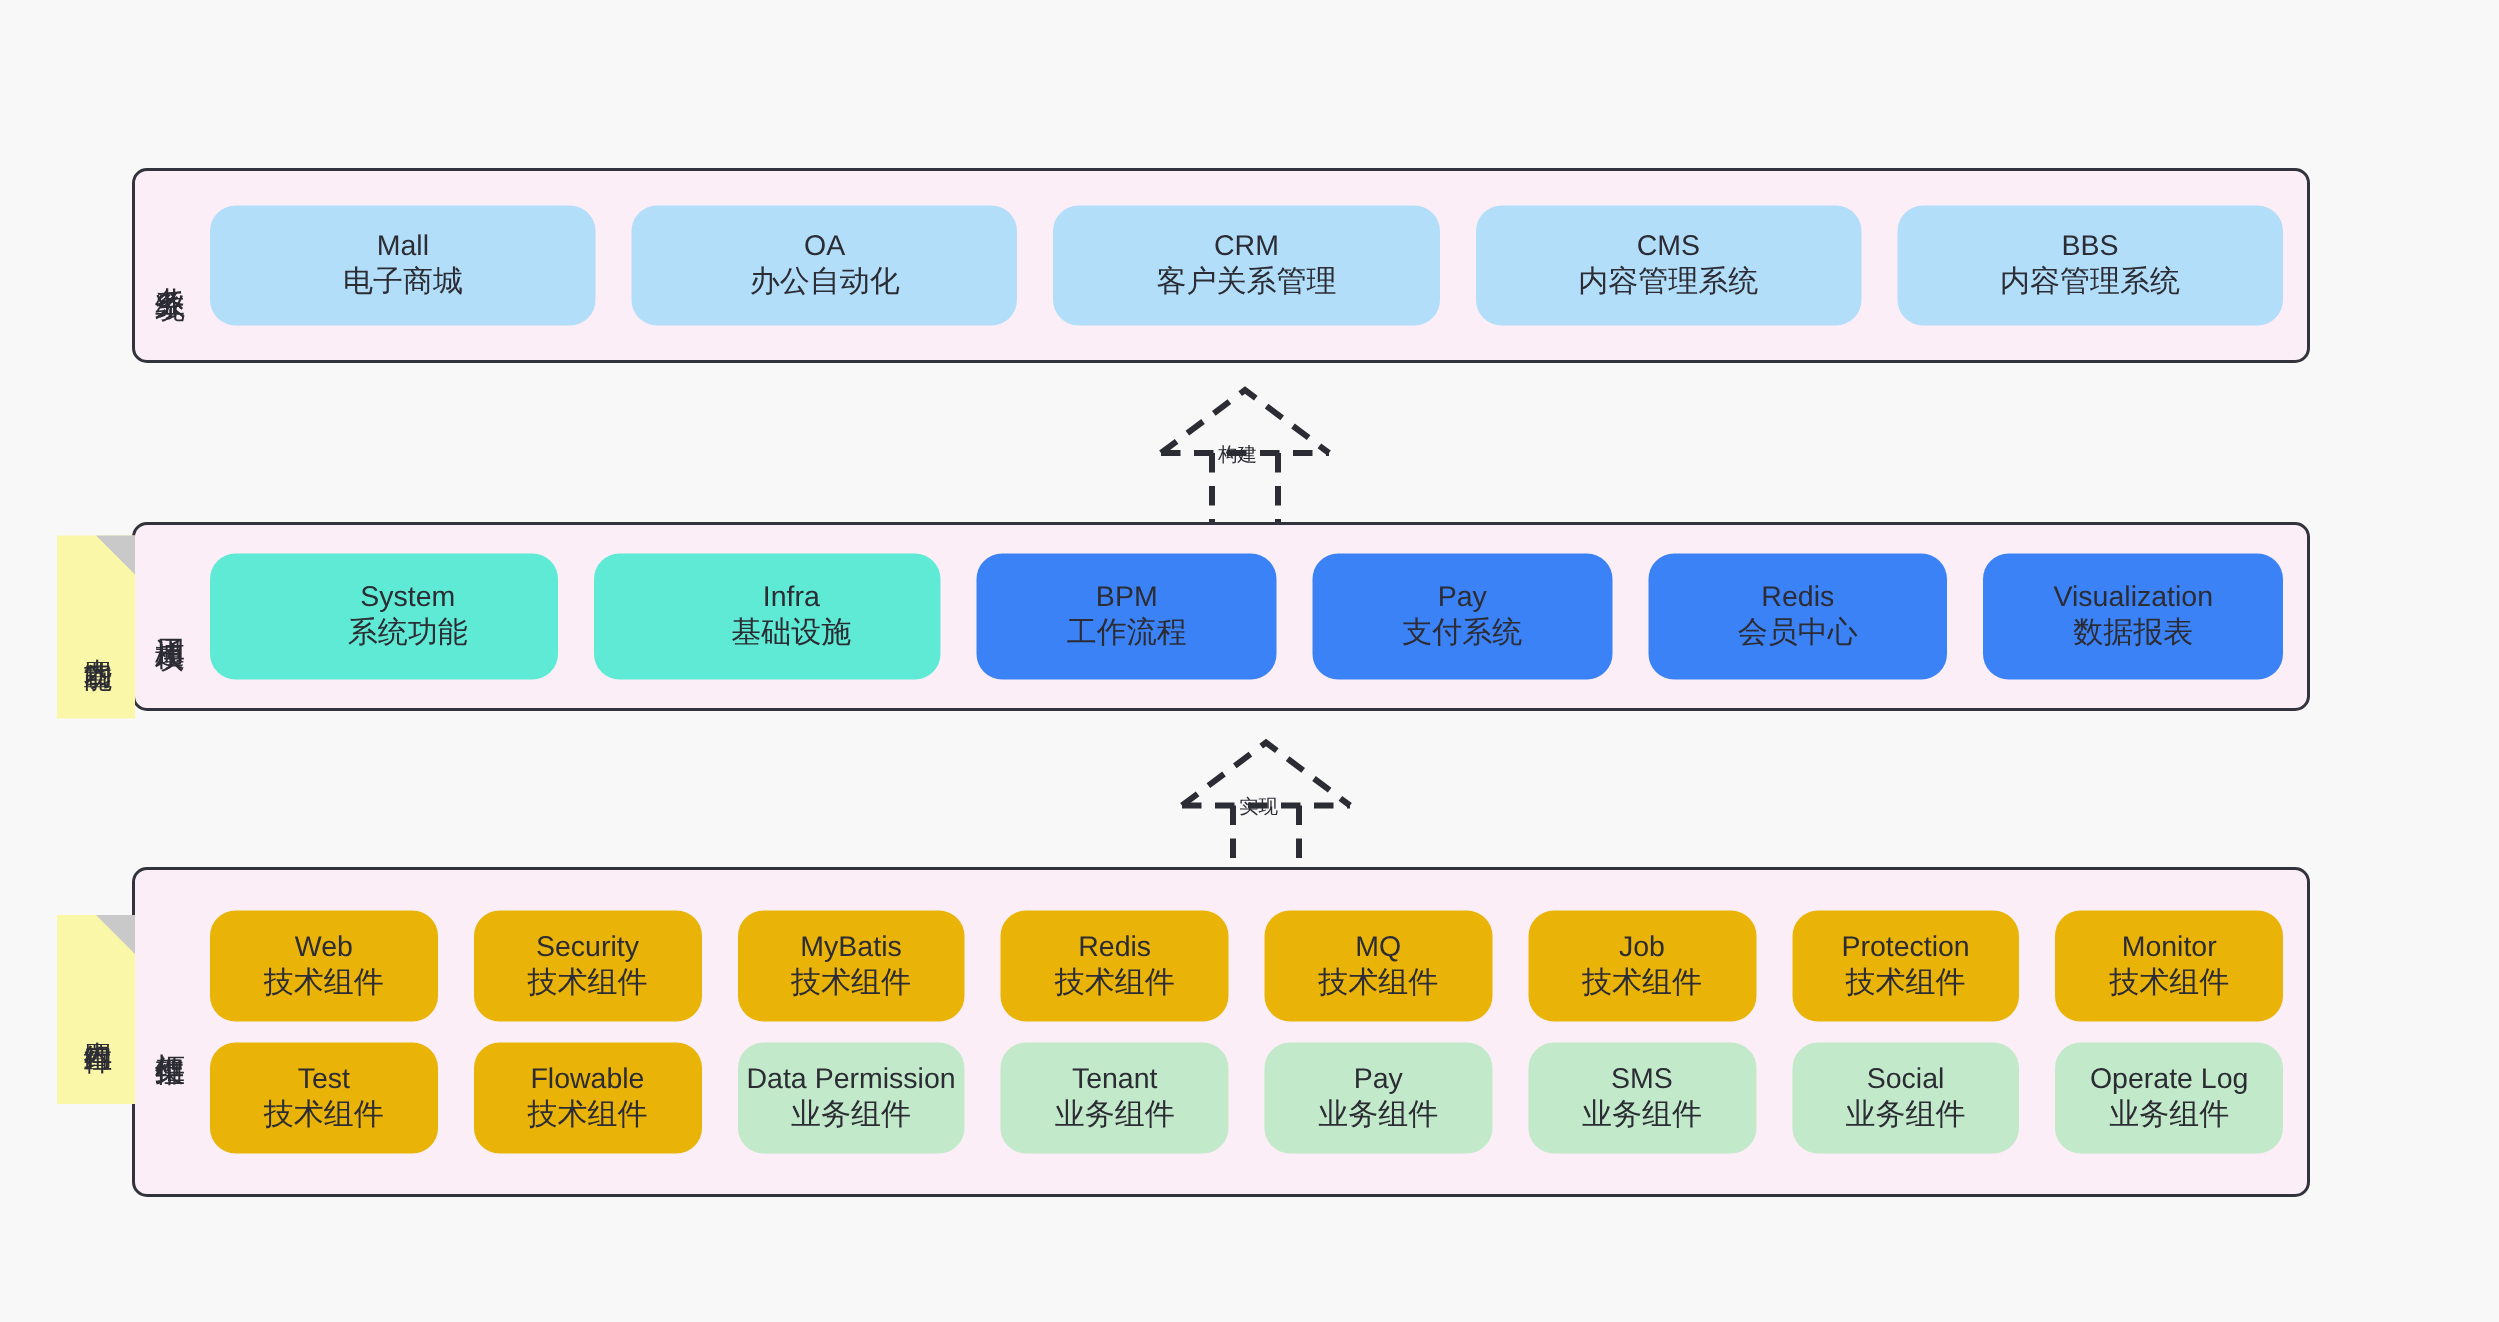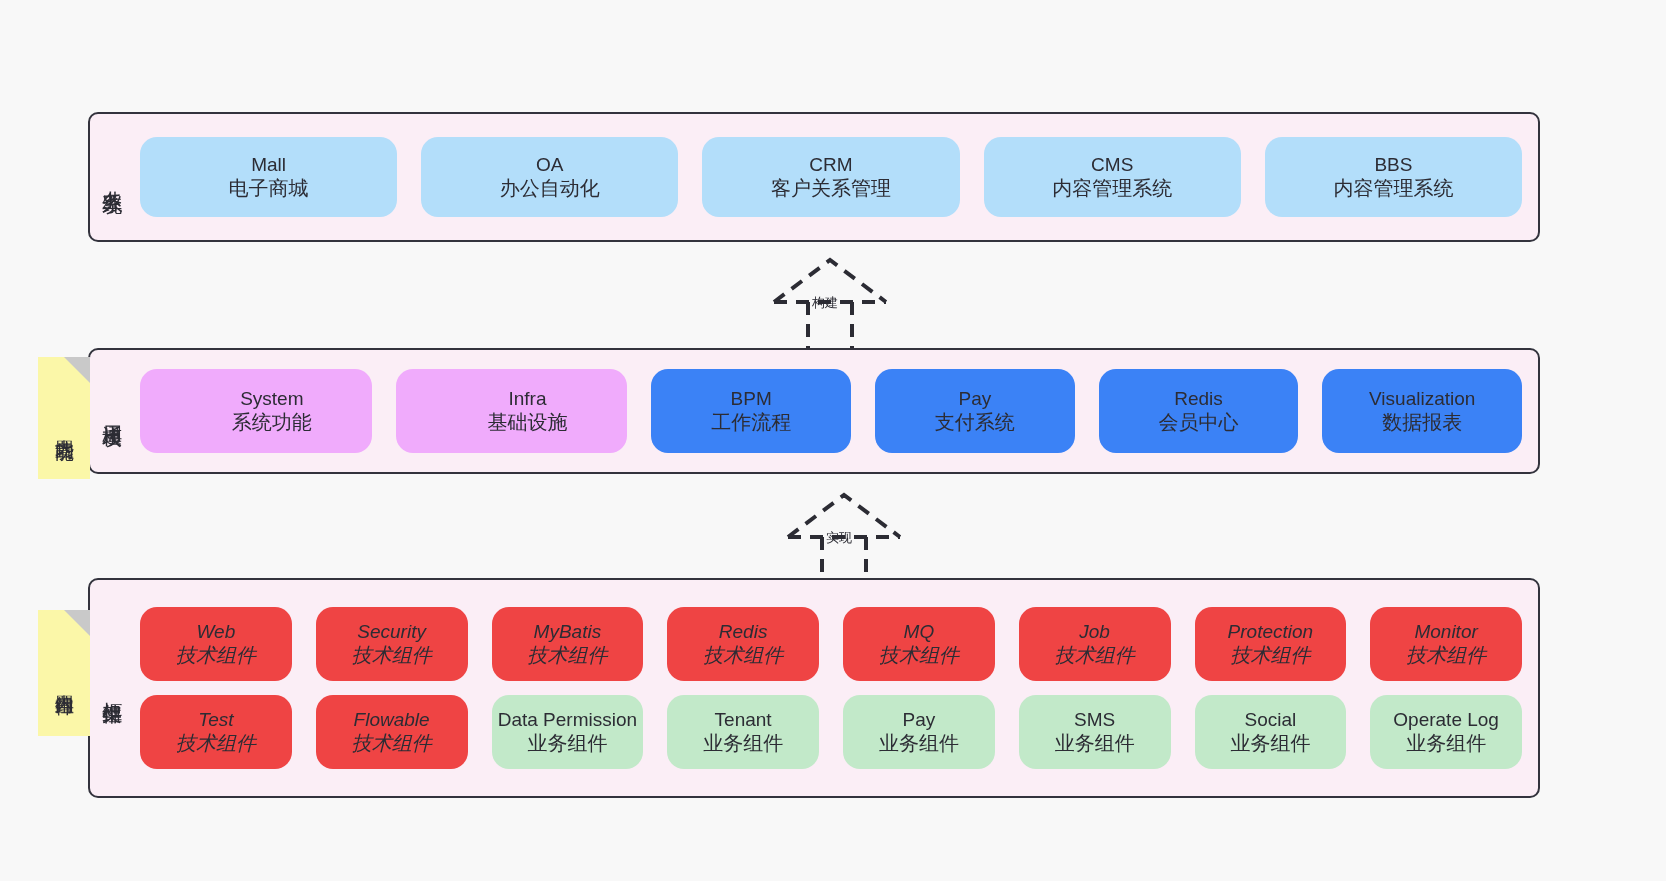--- a/index.html
+++ b/index.html
@@ -78,23 +78,23 @@
     line-height: 1.25;
   }
   .node .t1 { font-size: 19px; }
   .node .t2 { font-size: 20px; }
 
   .h-biz   { height: 80px; }
   .h-mod   { height: 84px; }
   .h-comp  { height: 74px; }
 
   .blue        { background: #b3defa; }
-  .red-strong  { background: #f0abfc; padding-left: 36px; }
+  .red-strong  { background: #5eead4; padding-left: 36px; }
   .red-light   { background: #3b82f6; }
-  .green-strong{ background: #ef4444; font-style: italic; }
+  .green-strong{ background: #eab308; }
   .green-light { background: #c2e9c9; }
 
   
   .note {
     position: absolute;
     background: #fbf7a8;
     box-sizing: border-box;
     display: flex;
     align-items: center;
     justify-content: center;

